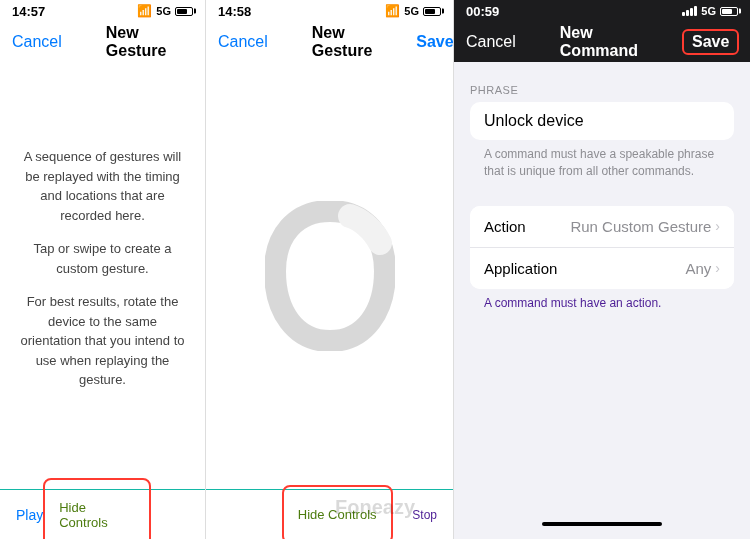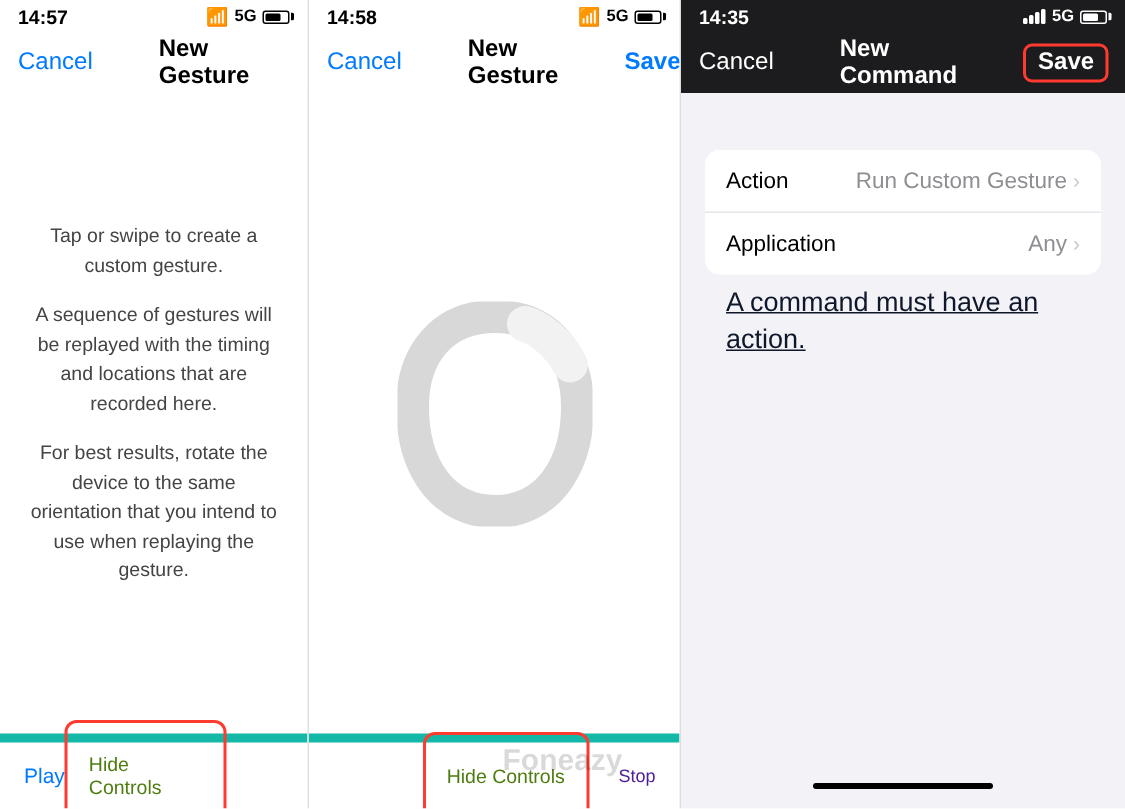--- a/index.html
+++ b/index.html
@@ -140,21 +140,21 @@
       color: #444;
     }
 
     
     .panel-bottom {
       height: 50px;
       display: flex;
       align-items: center;
       justify-content: space-between;
       padding: 0 16px;
-      border-top: 6px solid #14b8a6;
+      border-top: 1px solid #14b8a6;
       background: #fff;
     }
     .panel-bottom .play-btn {
       font-size: 14px;
       color: #007aff;
     }
     .hide-controls-btn {
       font-size: 13px;
       color: #4d7c0f;
       border: 2px solid #ff3b30;
@@ -232,25 +232,24 @@
       align-items: flex-start;
       gap: 4px;
       font-size: 15px;
       color: #8e8e93;
     }
     .chevron-icon {
       font-size: 14px;
       color: #c7c7cc;
     }
     .action-hint {
-      font-size: 18px;
-      color: #0f172a;
+      font-size: 12px;
+      color: #4c1d95;
       padding: 6px 14px 10px 14px;
       line-height: 1.4;
-      text-decoration: underline;
     }
     .bottom-bar-indicator {
       width: 120px;
       height: 4px;
       background: #000;
       border-radius: 2px;
       margin: 0 auto;
     }
   </style>
 </head>
@@ -270,22 +269,22 @@
     </div>
   </div>
 
   <div class="nav-bar">
     <span class="nav-cancel">Cancel</span>
     <span class="nav-title">New Gesture</span>
     <span class="nav-save">Save</span>
   </div>
 
   <div class="panel-content">
+    <p>A sequence of gestures will be replayed with the timing and locations that are recorded here.</p>
     <p>Tap or swipe to create a custom gesture.</p>
-    <p>A sequence of gestures will be replayed with the timing and locations that are recorded here.</p>
     <p>For best results, rotate the device to the same orientation that you intend to use when replaying the gesture.</p>
   </div>
 
   <div class="panel-bottom">
     <span class="play-btn">Play</span>
     <span class="hide-controls-btn">Hide Controls</span>
     <span style="width:40px;"></span>
   </div>
 </div>
 
@@ -319,21 +318,21 @@
   <div class="panel-bottom">
     <span style="width:40px;"></span>
     <span class="hide-controls-btn">Hide Controls</span>
     <span class="stop-btn">Stop</span>
   </div>
 </div>
 
 <div class="panel panel-3" style="border-right:none;">
 
   <div class="status-bar dark" style="background:#1c1c1e;">
-    <span class="time" style="color:#fff;">14:35</span>
+    <span class="time" style="color:#fff;">00:59</span>
     <div class="status-icons" style="color:#fff;">
 
       <div class="signal-bars">
         <div class="signal-bar" style="height:4px;"></div>
         <div class="signal-bar" style="height:6px;"></div>
         <div class="signal-bar" style="height:8px;"></div>
         <div class="signal-bar" style="height:10px;"></div>
       </div>
       <span style="font-size:11px;font-weight:600;color:#fff;">5G</span>
       <div class="battery-icon" style="border-color:#fff;">
@@ -344,20 +343,27 @@
 
   <div class="nav-bar dark" style="background:#1c1c1e;">
     <span class="nav-cancel" style="color:#fff;">Cancel</span>
     <span class="nav-title" style="color:#fff;">New Command</span>
     <span class="nav-save highlighted" style="color:#fff;border-color:#ff3b30;">Save</span>
   </div>
 
   <div style="flex:1; overflow-y:auto; padding-top: 10px;">
 
     <div class="form-section">
+      <div class="section-label">PHRASE</div>
+      <div class="form-card">
+        <div class="form-field">
+          <input class="phrase-input" type="text" value="Unlock device" readonly="" style="">
+        </div>
+      </div>
+      <div class="form-hint">A command must have a speakable phrase that is unique from all other commands.</div>
     </div>
 
     <div class="form-section">
       <div class="form-card">
         <div class="form-row">
           <span class="form-row-label">Action</span>
           <div class="form-row-value">
             <span>Run Custom Gesture</span>
             <span class="chevron-icon">›</span>
           </div>

